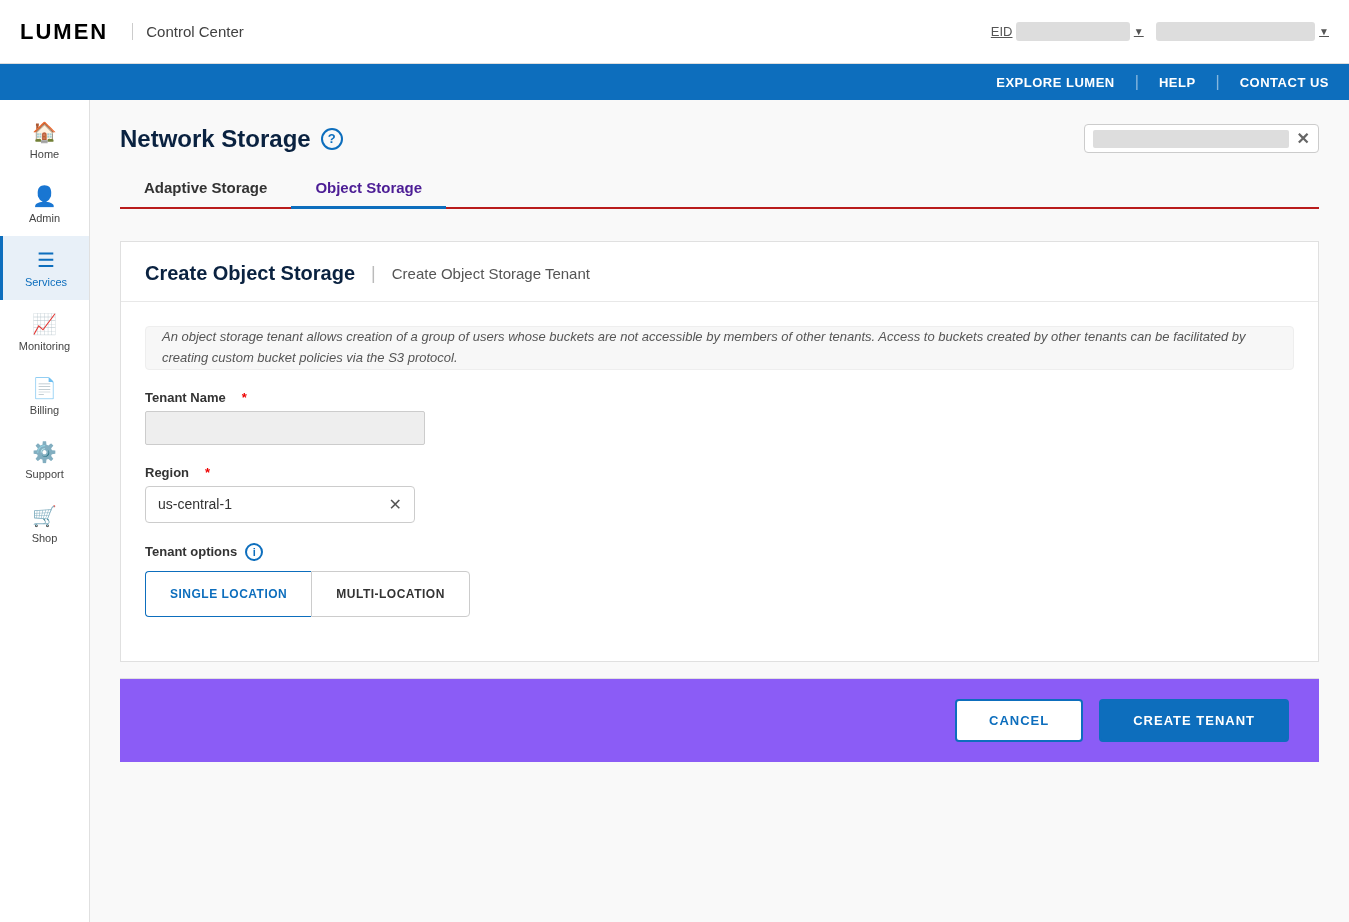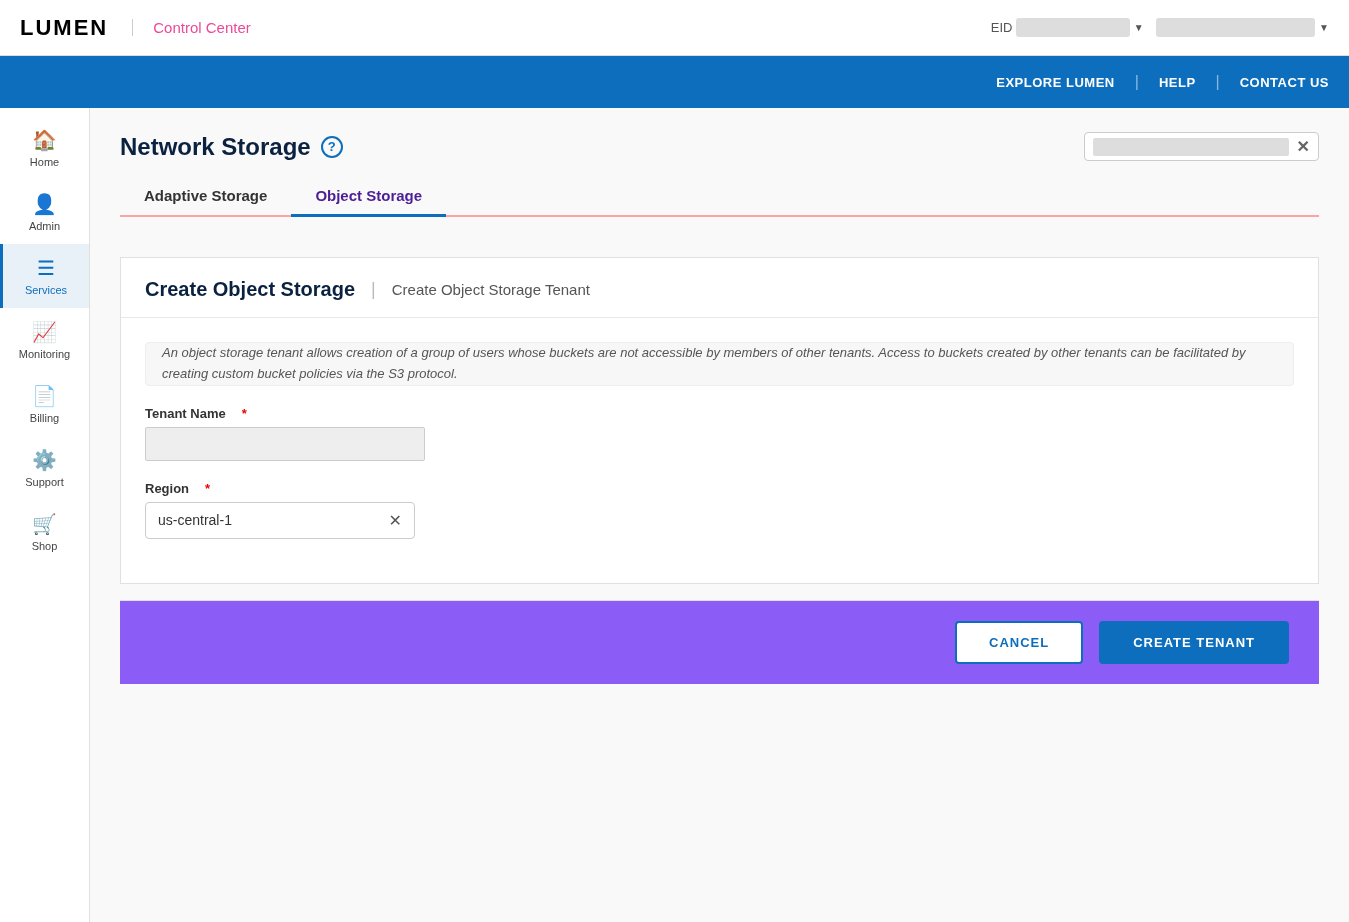--- a/index.html
+++ b/index.html
@@ -5,42 +5,43 @@
     * { box-sizing: border-box; margin: 0; padding: 0; }
     body { font-family: 'Arial', sans-serif; background: #f4f4f4; color: #333; }
 
     
     .top-bar {
       display: flex;
       align-items: center;
       background: #fff;
       border-bottom: 1px solid #ddd;
       padding: 0 20px;
-      height: 56px;
+      height: 64px;
     }
     .logo {
       font-size: 22px;
       font-weight: 900;
       letter-spacing: 2px;
       color: #000;
       margin-right: 24px;
     }
     .control-center-label {
       font-size: 15px;
-      color: #ec4899;
+      color: #404040;
       border-left: 1px solid #ccc;
-      padding-left: 20px;
+      padding-left: 13px;
     }
     .top-bar-right {
       margin-left: auto;
       display: flex;
       align-items: center;
       gap: 12px;
       font-size: 13px;
       color: #555;
+      text-decoration: underline;
     }
     .eid-section {
       display: flex;
       align-items: center;
       gap: 4px;
     }
     .blurred-text {
       background: #ddd;
       border-radius: 3px;
       color: transparent;
@@ -50,21 +51,21 @@
     }
     .chevron { font-size: 10px; color: #555; }
 
     
     .blue-band {
       background: #0d6ebd;
       display: flex;
       justify-content: flex-end;
       align-items: center;
       padding: 0 20px;
-      height: 52px;
+      height: 36px;
       gap: 20px;
     }
     .blue-band a {
       color: #fff;
       font-size: 13px;
       font-weight: 600;
       text-decoration: none;
       letter-spacing: 0.5px;
     }
     .blue-band-sep {
@@ -165,22 +166,22 @@
     .search-close {
       cursor: pointer;
       color: #666;
       font-size: 16px;
       font-weight: bold;
     }
 
     
     .tabs {
       display: flex;
-      border-bottom: 2px solid #fca5a5;
-      margin-bottom: 40px;
+      border-bottom: 2px solid #b91c1c;
+      margin-bottom: 32px;
     }
     .tab {
       padding: 10px 24px;
       font-size: 15px;
       font-weight: 600;
       cursor: pointer;
       color: #555;
       border-bottom: 3px solid transparent;
       margin-bottom: -2px;
     }
@@ -460,20 +461,30 @@
           <div class="form-label">
             <span>Region</span>
             <span class="required-star">*</span>
           </div>
           <div class="region-wrap">
             <span class="region-val">us-central-1</span>
             <span class="region-clear">✕</span>
           </div>
         </div>
 
+        <div class="form-group">
+          <div class="tenant-options-label">
+            <span>Tenant options</span>
+            <div class="info-icon">i</div>
+          </div>
+          <div class="option-buttons">
+            <button class="option-btn selected">SINGLE LOCATION</button>
+            <button class="option-btn">MULTI-LOCATION</button>
+          </div>
+        </div>
 
       </div>
     </div>
 
     <div class="form-footer">
       <button class="btn-cancel">CANCEL</button>
       <button class="btn-create">CREATE TENANT</button>
     </div>
 
   </div>

